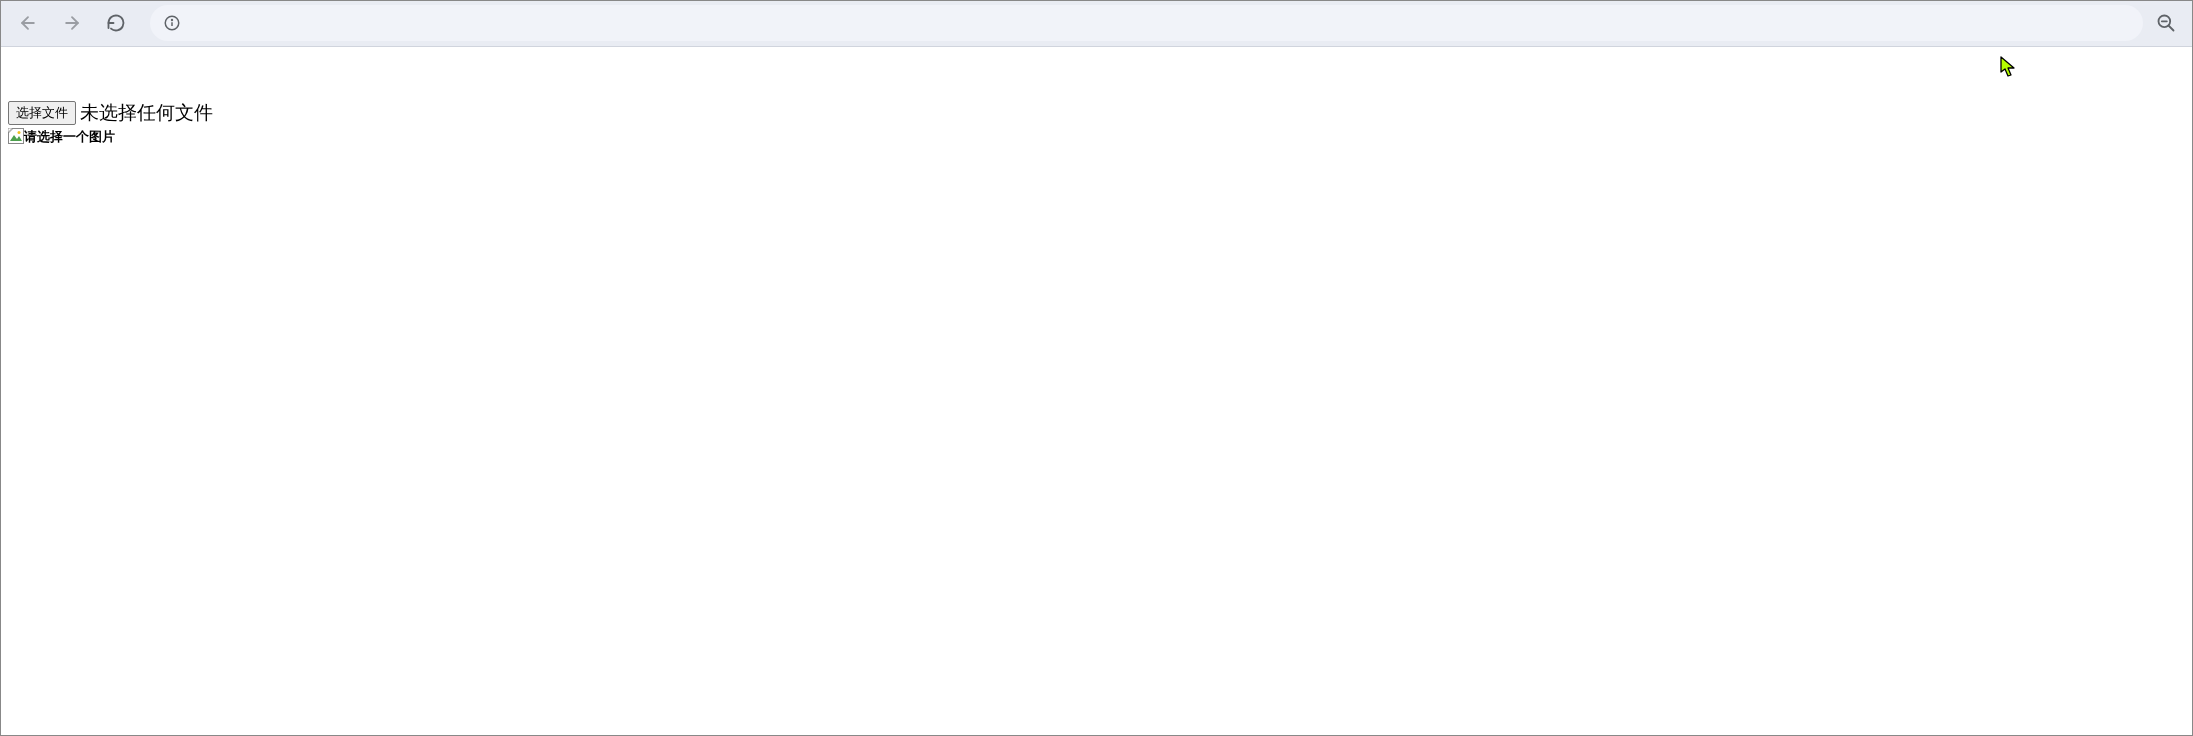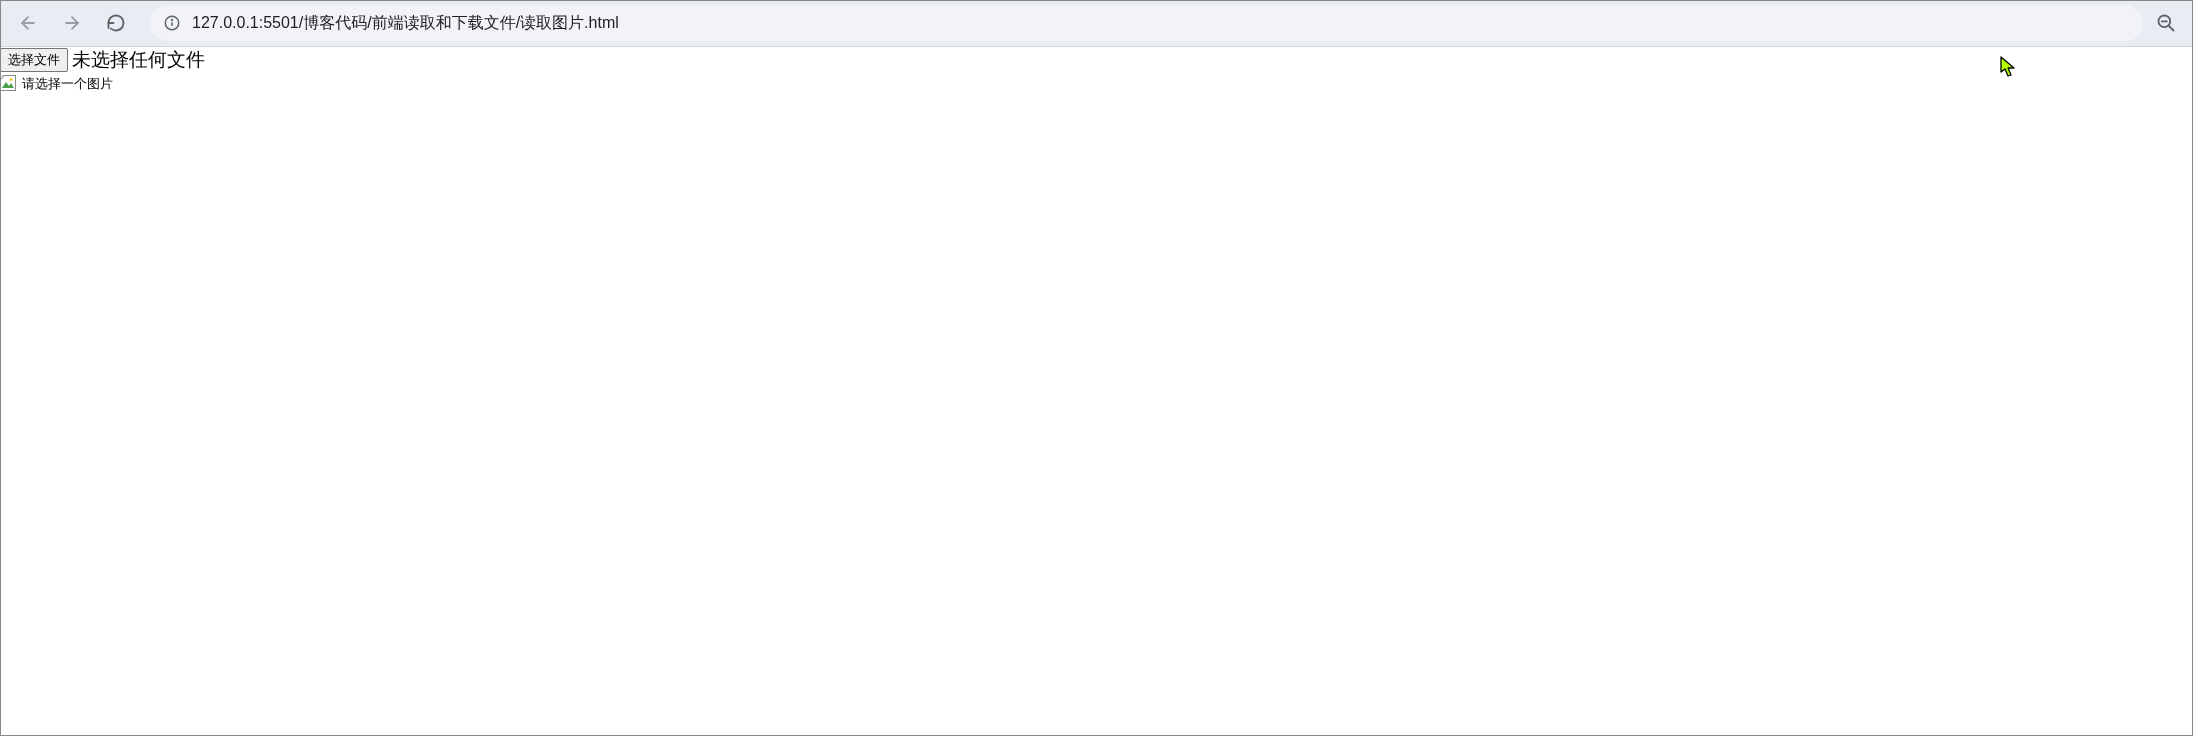--- a/index.html
+++ b/index.html
@@ -80,21 +80,22 @@
       align-items: center;
       justify-content: center;
       cursor: pointer;
       margin-left: 6px;
     }
     .zoom-icon svg {
       width: 20px;
       height: 20px;
     }
     .page-content {
-      padding: 0;
+      padding: 8px;
+      margin-top: 45px;
     }
     .file-input-row {
       display: flex;
       align-items: center;
       gap: 4px;
     }
     .choose-file-btn {
       background: #efefef;
       border: 1px solid #767676;
       border-radius: 2px;
@@ -104,23 +105,24 @@
       font-family: inherit;
     }
     .file-status {
       font-size: 19px;
       color: #000;
     }
     .image-placeholder {
       margin-top: 2px;
       display: flex;
       align-items: flex-start;
-      gap: 6px;
+      gap: 0;
       font-size: 13px;
       color: #000;
+      font-weight: bold;
     }
     .broken-img-icon {
       width: 16px;
       height: 16px;
       display: inline-flex;
       align-items: center;
       justify-content: center;
       flex-shrink: 0;
     }
     .cursor {
@@ -165,21 +167,20 @@
   </div>
   <div class="address-bar-container">
     <div class="address-bar">
       <div class="info-icon">
         <svg viewBox="0 0 24 24" width="18" height="18" fill="none" stroke="#5f6368" stroke-width="2">
           <circle cx="12" cy="12" r="9"></circle>
           <line x1="12" y1="11" x2="12" y2="16"></line>
           <circle cx="12" cy="8" r="0.6" fill="#5f6368"></circle>
         </svg>
       </div>
-      <span class="url-text">127.0.0.1:5501/博客代码/前端读取和下载文件/读取图片.html</span>
     </div>
     <div class="zoom-icon">
       <svg viewBox="0 0 24 24" fill="none" stroke="#5f6368" stroke-width="2.2" stroke-linecap="round">
         <circle cx="10" cy="10" r="7"></circle>
         <line x1="15" y1="15" x2="21" y2="21"></line>
         <line x1="7" y1="10" x2="13" y2="10"></line>
       </svg>
     </div>
   </div>
 </div>

